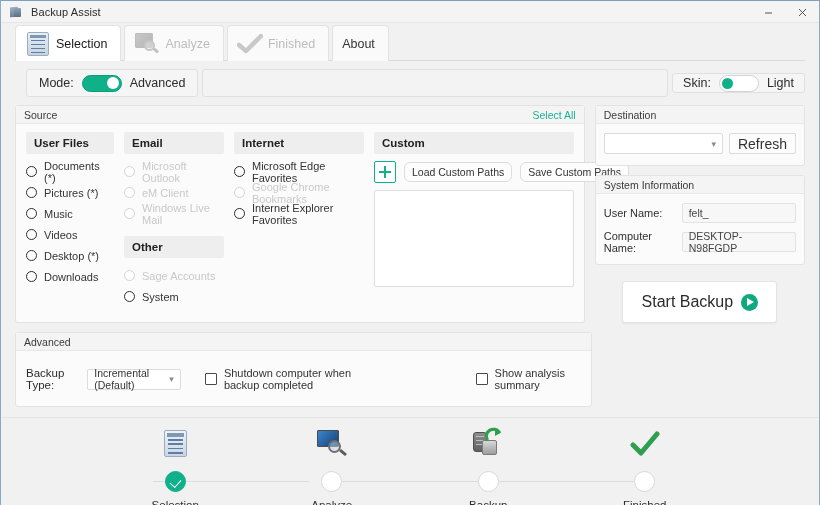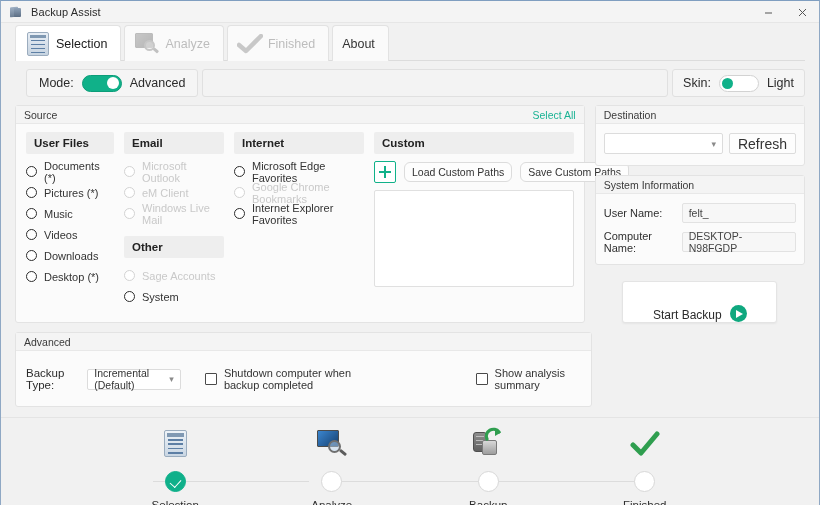--- a/index.html
+++ b/index.html
@@ -105,21 +105,21 @@
     width: 40px; height: 17px; border-radius: 9px; position: relative;
     background: #10b189; border: 1px solid #0c9d79;
   }
   .toggle .knob { position: absolute; top: 1.5px; right: 2px; width: 12px; height: 12px; border-radius: 50%; background: #fff; }
   .toggle.off { background: #ffffff; border: 1px solid #d2d2d2; }
   .toggle.off .knob { left: 2px; right: auto; background: #10b189; width: 11px; height: 11px; top: 2px; }
   .mode-spacer {
     flex: 1; height: 28px; border: 1px solid #e0e0e0; background: #f3f3f3; border-radius: 3px; margin: 0 4px;
   }
   .skin-box {
-    height: 28px; display: flex; align-items: center; gap: 8px;
+    height: 20px; display: flex; align-items: center; gap: 8px;
     padding: 0 10px; border: 1px solid #e0e0e0; background: #f5f5f5; border-radius: 3px;
   }
 
   
   .panels { display: flex; gap: 10px; margin-top: 8px; }
   .group {
     border: 1px solid #e3e3e3; background: #fbfbfb; border-radius: 3px;
     position: relative;
   }
   .group-head {
@@ -194,22 +194,22 @@
   .sys-row:last-child { margin-bottom: 0; }
   .sys-label { width: 78px; font-size: 11px; color: #2f2f2f; }
   .sys-val {
     flex: 1; height: 20px; background: #f7f7f7; border: 1px solid #e2e2e2; border-radius: 2px;
     display: flex; align-items: center; padding: 0 6px; font-size: 10.5px; color: #444;
   }
   .startwrap { margin-top: 16px; display: flex; justify-content: center; }
   .start-btn {
     width: 155px; height: 42px; background: #ffffff;
     border: 1px solid #e4e4e4; border-radius: 3px;
-    display: flex; align-items: flex-end; justify-content: center; gap: 8px;
-    font-size: 12px; color: #2b2b2b;
+    display: flex; align-items: center; justify-content: center; gap: 8px;
+    font-size: 16px; color: #2b2b2b;
     box-shadow: 0 1px 2px rgba(0,0,0,.05);
   }
   .play {
     width: 17px; height: 17px; border-radius: 50%; background: #0fa87f;
     position: relative; flex: 0 0 auto;
   }
   .play::after {
     content: ""; position: absolute; left: 6px; top: 4.5px;
     border-left: 7px solid #fff; border-top: 4px solid transparent; border-bottom: 4px solid transparent;
   }
@@ -373,25 +373,25 @@
             <div class="radio-row">
               <span class="radio"></span>
               <span>Music</span>
             </div>
             <div class="radio-row">
               <span class="radio"></span>
               <span>Videos</span>
             </div>
             <div class="radio-row">
               <span class="radio"></span>
+              <span>Desktop (*)</span>
+            </div>
+            <div class="radio-row">
+              <span class="radio"></span>
               <span>Downloads</span>
-            </div>
-            <div class="radio-row">
-              <span class="radio"></span>
-              <span>Desktop (*)</span>
             </div>
           </div>
 
           <div class="col w-email">
             <div class="col-head">Email</div>
             <div class="radio-row disabled">
               <span class="radio"></span>
               <span>Microsoft Outlook</span>
             </div>
             <div class="radio-row disabled">

